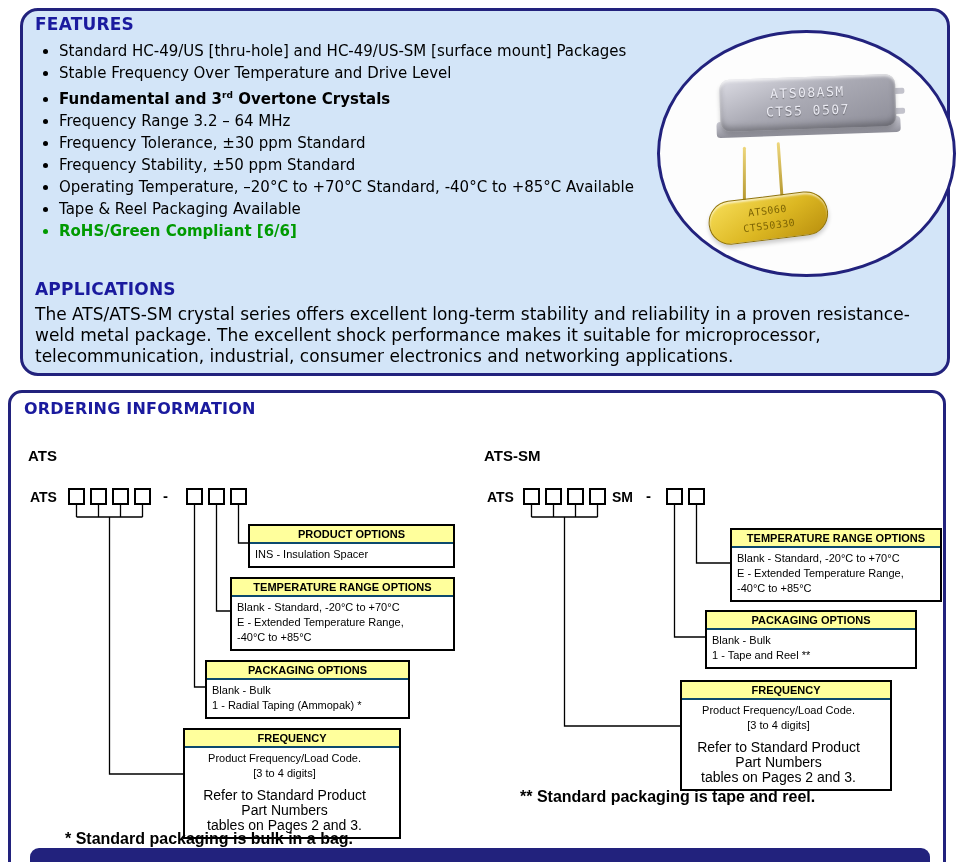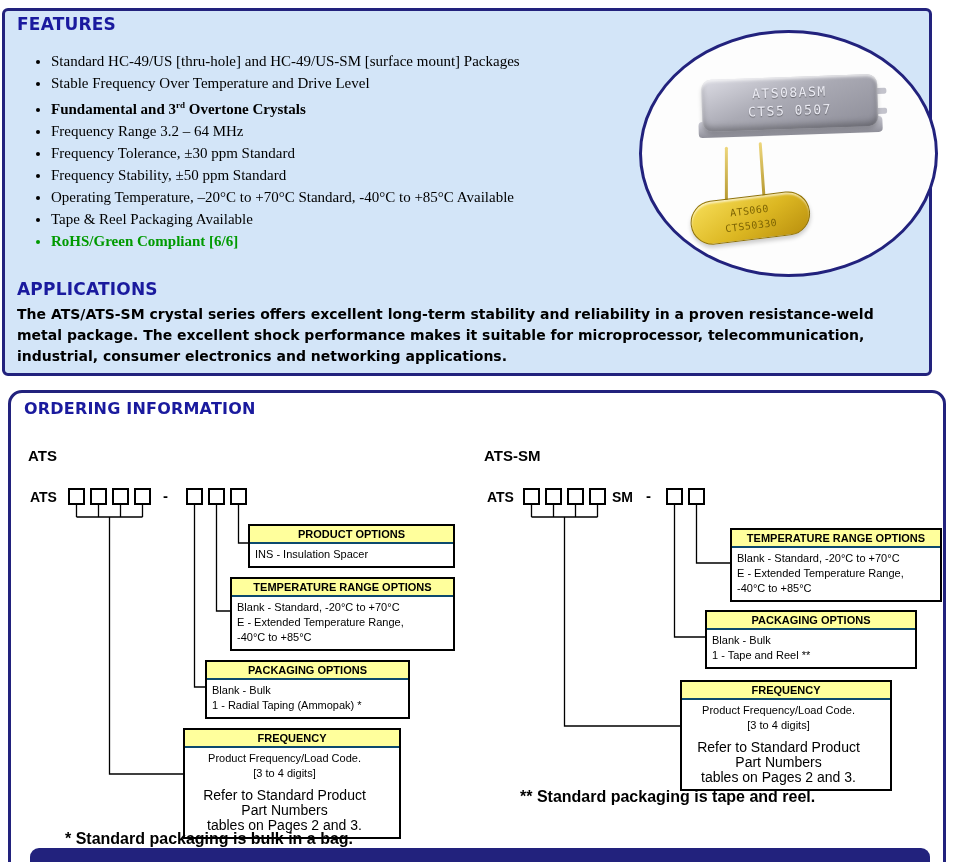--- a/index.html
+++ b/index.html
@@ -11,60 +11,58 @@
     height: 862px;
     background: #ffffff;
     overflow: hidden;
     font-family: "DejaVu Sans", "Liberation Sans", sans-serif;
     color: #000;
   }
 
   
   .features-box {
     position: absolute;
-    left: 2px; top: 8px;
+    left: 20px; top: 8px;
     width: 930px; height: 368px;
     background: var(--light-blue, #d3e5f8);
     border: 3px solid var(--border-navy, #22227d);
-    border-radius: 6px;
+    border-radius: 18px;
   }
   .section-title {
     position: absolute;
     margin: 0;
     color: var(--heading-blue, #1a1a9e);
     font-size: 17px;
     font-weight: bold;
     letter-spacing: 0.2px;
   }
   .features-title { left: 12px; top: 3px; }
   .applications-title { left: 12px; top: 268px; }
 
   .feature-list {
     position: absolute;
     left: 13px; top: 27px;
     width: 612px;
-    margin: 12px;
+    margin: 2px;
     padding: 0 0 0 21px;
     font-size: 15px;
     line-height: 22px;
-    font-family: Liberation Serif, serif;
   }
   .feature-list li { margin: 0; }
   .feature-list li.bold { font-weight: bold; }
   .feature-list li.green { color: var(--rohs-green, #009a00); font-weight: bold; }
   .feature-list sup { font-size: 9px; }
 
   .applications-text {
     position: absolute;
     left: 12px; top: 293px;
     width: 905px;
     margin: 0;
-    font-size: 14px;
+    font-size: 17px;
     line-height: 21px;
-    font-weight: bold;
   }
 
   
   .photo-ellipse {
     position: absolute;
     left: 634px; top: 19px;
     width: 299px; height: 247px;
     background: #fdfdfd;
     border: 3px solid var(--border-navy, #22227d);
     border-radius: 50%;

